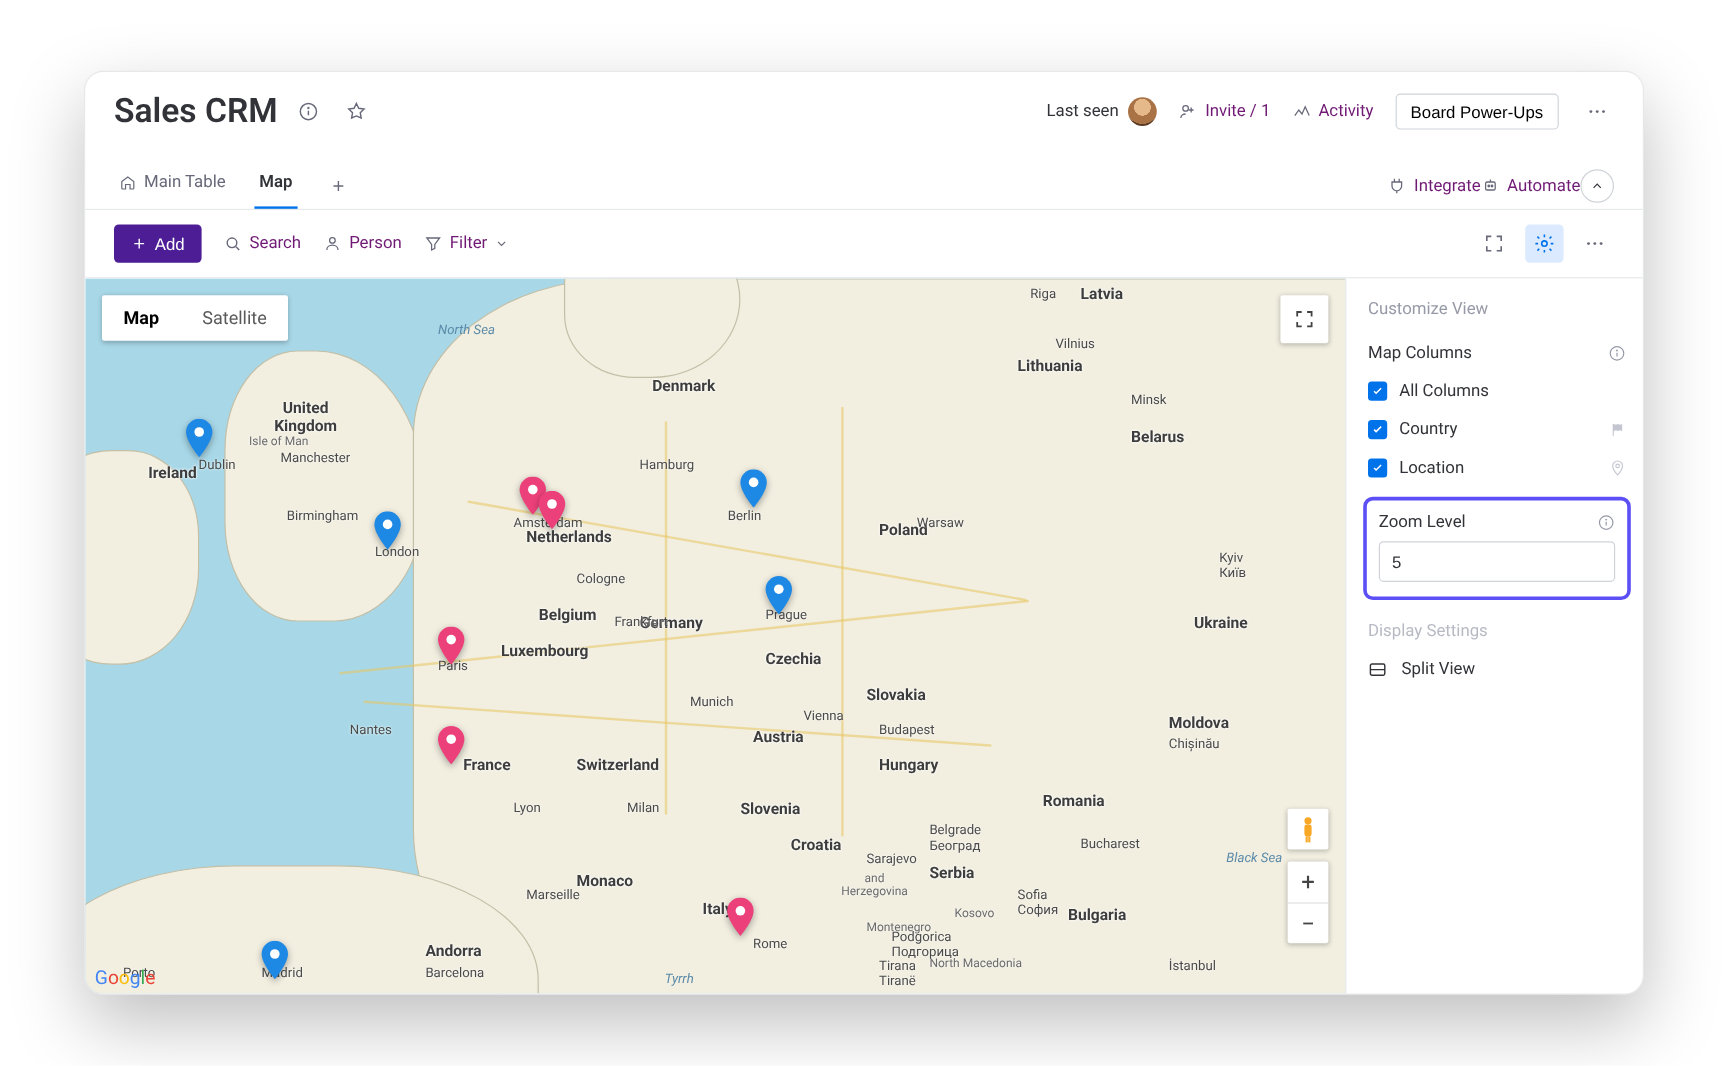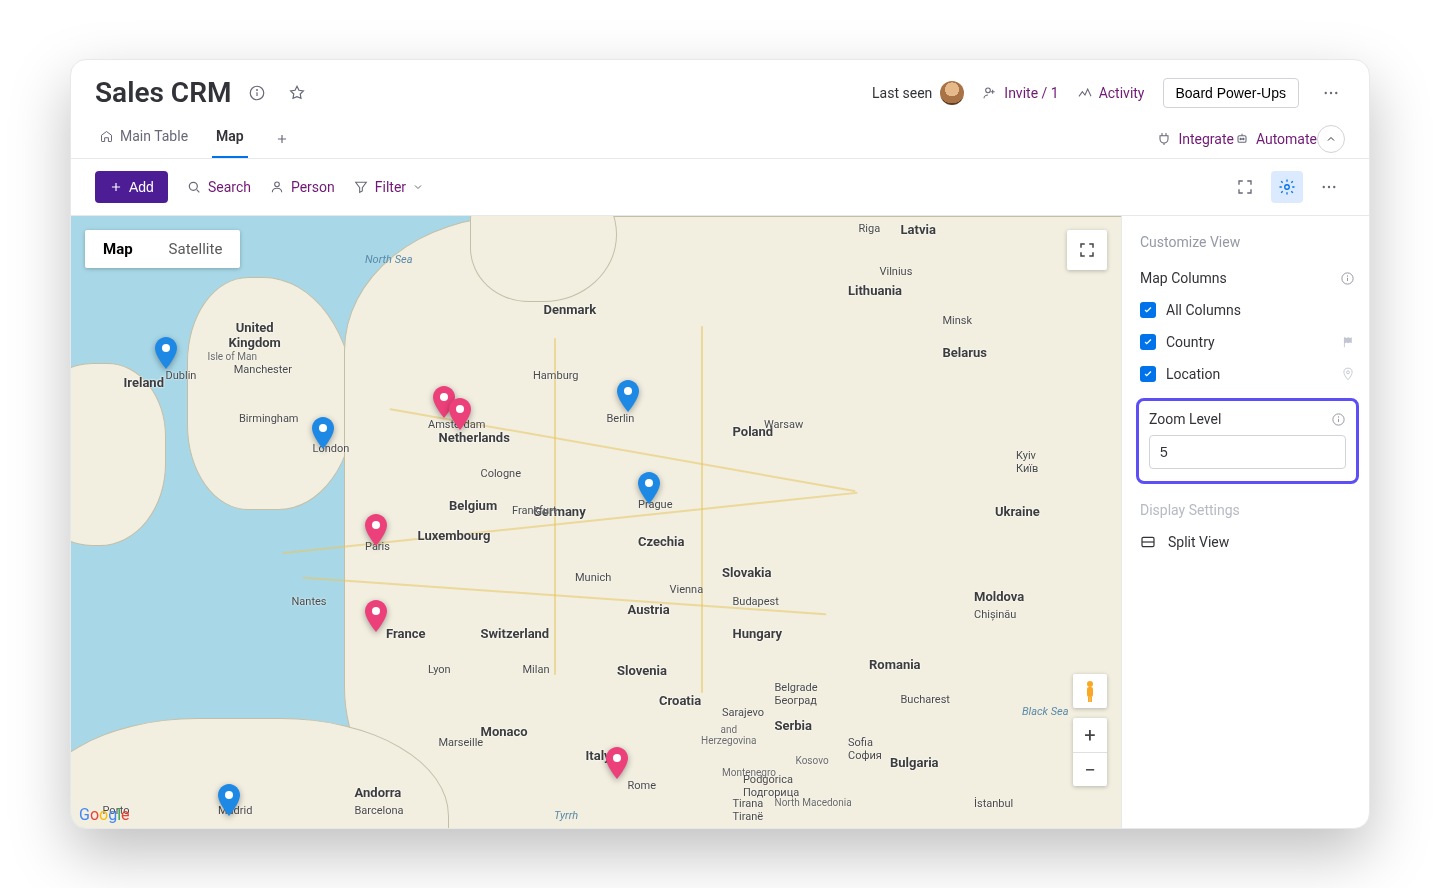--- a/index.html
+++ b/index.html
@@ -30,21 +30,21 @@
 .title-row { display: flex; align-items: center; gap: 12px; }
 .page-title { font-size: 28px; font-weight: 600; color: #323338; }
 .icon-btn { width: 28px; height: 28px; display: inline-flex; align-items: center; justify-content: center; border-radius: 4px; cursor: pointer; color: #676879; }
 .spacer { flex: 1; }
 .right-tools { display: flex; align-items: center; gap: 18px; color: #323338; font-size: 14px; }
 .avatar { width: 24px; height: 24px; border-radius: 50%; background: radial-gradient(circle at 50% 35%, #e6b98a 35%, #a97346 36% 70%, #5b3b21 71%); display:inline-block; }
 .pill-btn { border: 1px solid #d0d4d9; border-radius: 4px; padding: 6px 12px; font-size: 14px; cursor: pointer; background: #fff; }
 .last-seen { display:flex; align-items:center; gap:8px; color:#323338; font-size:14px;}
 
 
-.tabs-row { display: flex; align-items: center; gap: 20px; margin-top: 11px; }
+.tabs-row { display: flex; align-items: center; gap: 20px; margin-top: 27px; }
 .tab { display: flex; align-items: center; gap: 6px; font-size: 14px; color: #676879; padding: 8px 4px 12px; border-bottom: 2px solid transparent; cursor: pointer; }
 .tab.active { color: #323338; font-weight: 600; border-bottom-color: #0073ea; }
 .tabs-right { display:flex; align-items:center; font-size:14px; color:#323338; }
 .caret-btn { width:28px; height:28px; border:1px solid #d0d4d9; border-radius:50%; display:flex; align-items:center; justify-content:center; cursor:pointer; }
 
 
 .toolbar { display:flex; align-items:center; gap:18px; padding: 12px 24px; border-bottom:1px solid #e6e8ea; }
 .add-btn { display:flex; align-items:center; gap:6px; background:#4c1d95; color:#fff; border:none; border-radius:4px; padding:8px 14px; font-size:14px; cursor:pointer; font-weight:500;}
 .tool { display:flex; align-items:center; gap:6px; font-size:14px; color:#701a75; cursor:pointer; }
 .tool svg { color:#676879; }

